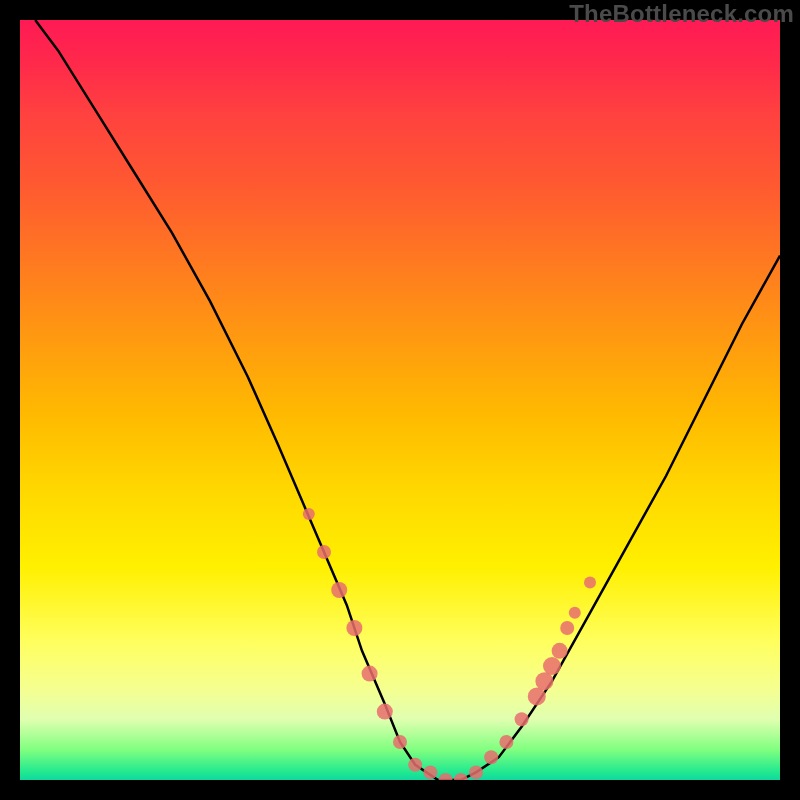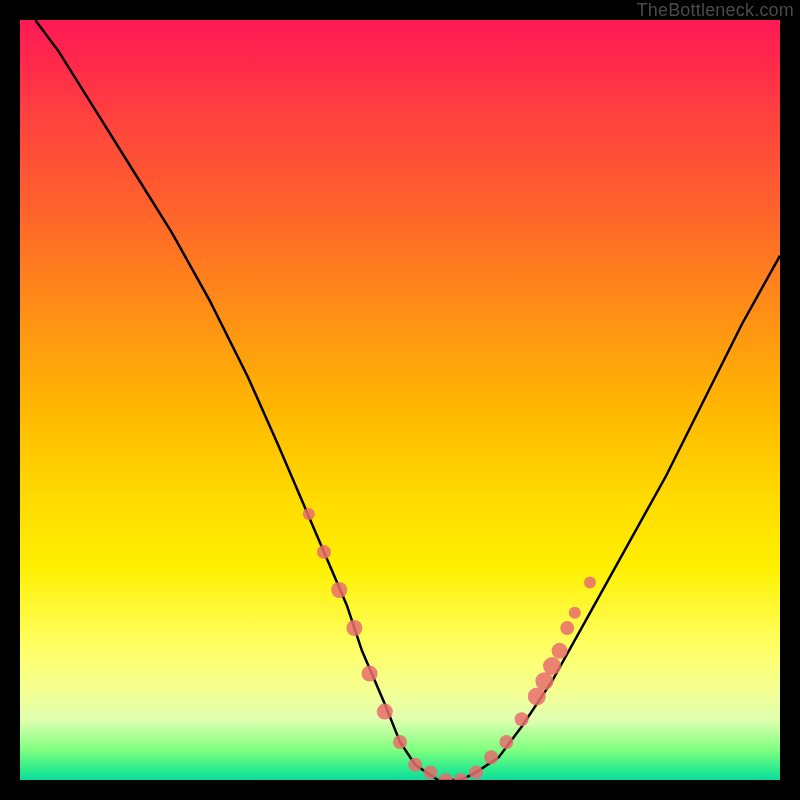--- a/index.html
+++ b/index.html
@@ -33,22 +33,22 @@
       #80ff80 96%,
       #20e890 99%,
       #10d8a0 100%
     );
   }
   .watermark {
     position: absolute;
     top: 0px;
     right: 6px;
     color: #4a4a4a;
-    font-size: 18px;
-    font-weight: 400;
+    font-size: 24px;
+    font-weight: 700;
     letter-spacing: 0.2px;
     z-index: 10;
   }
   .curve-svg {
     position: absolute;
     left: 0;
     top: 0;
     width: 760px;
     height: 760px;
     z-index: 5;

